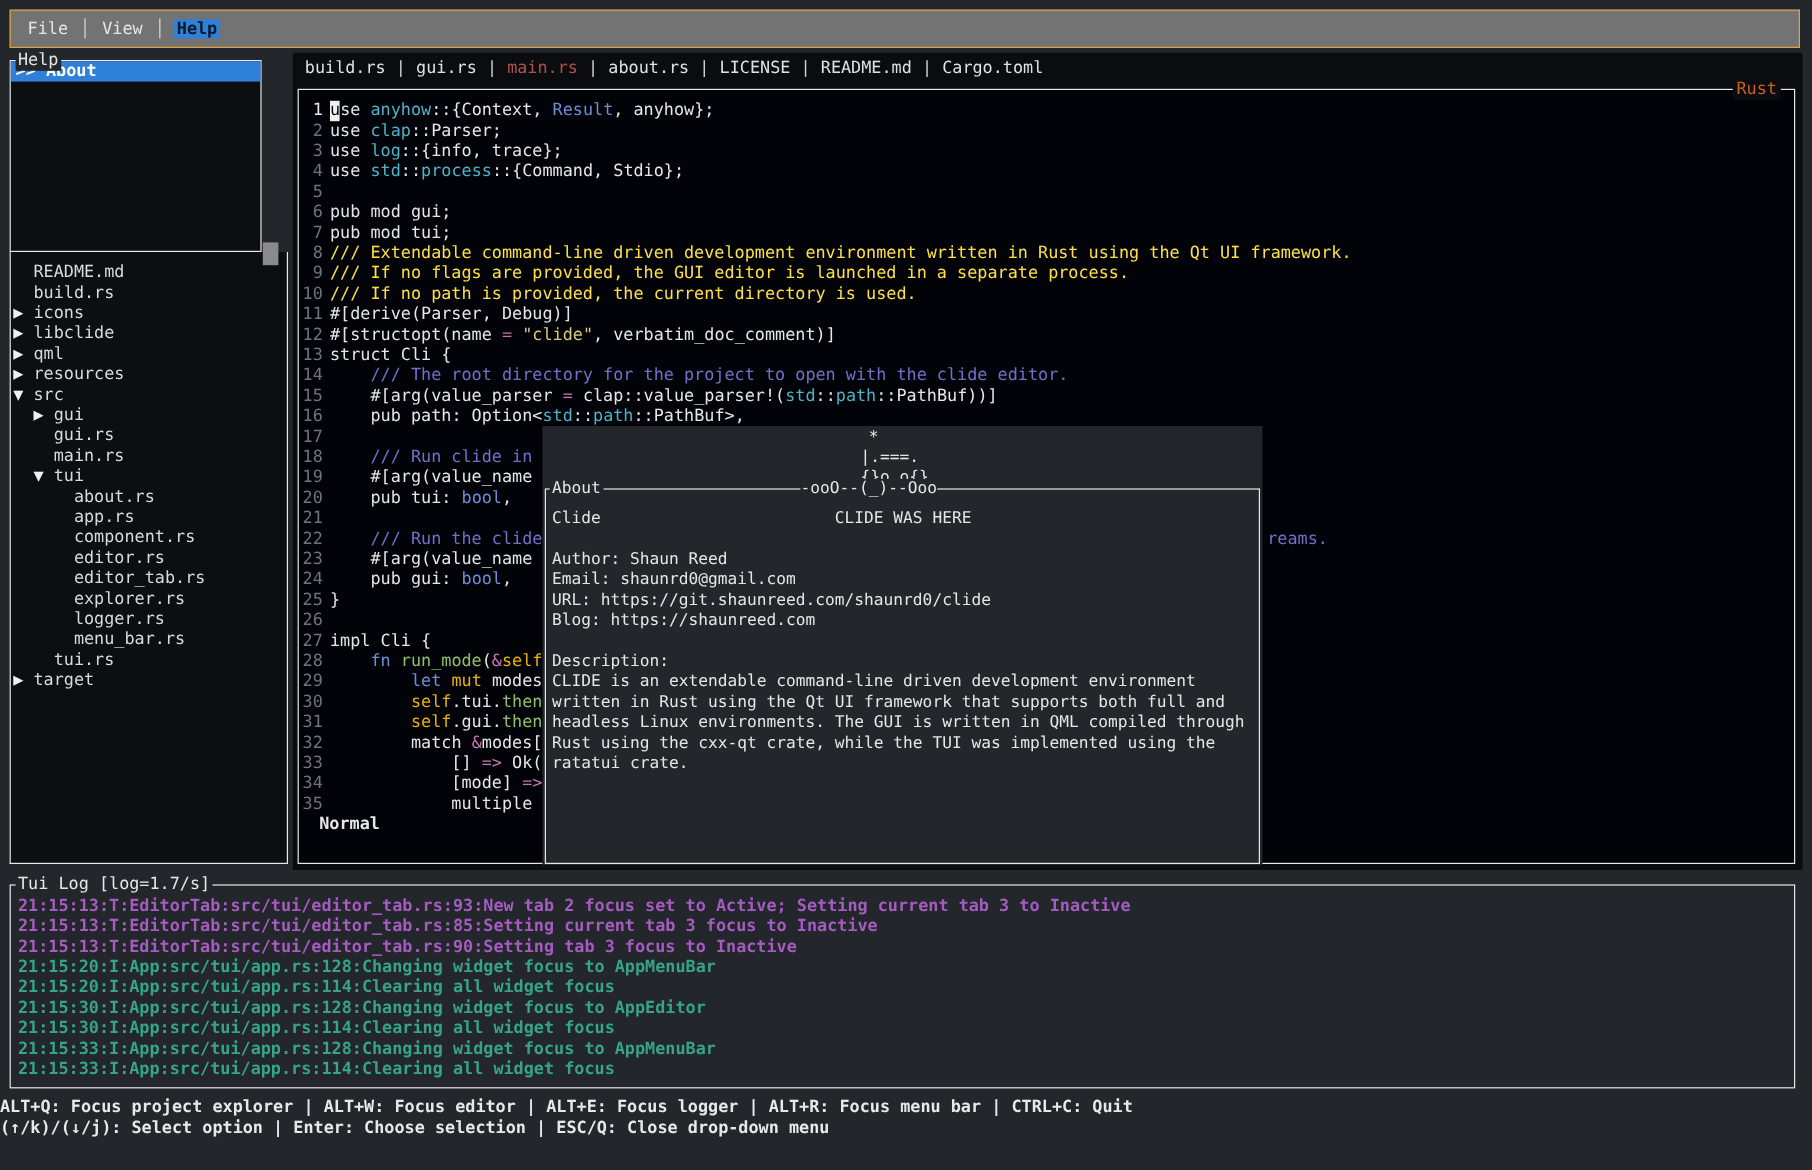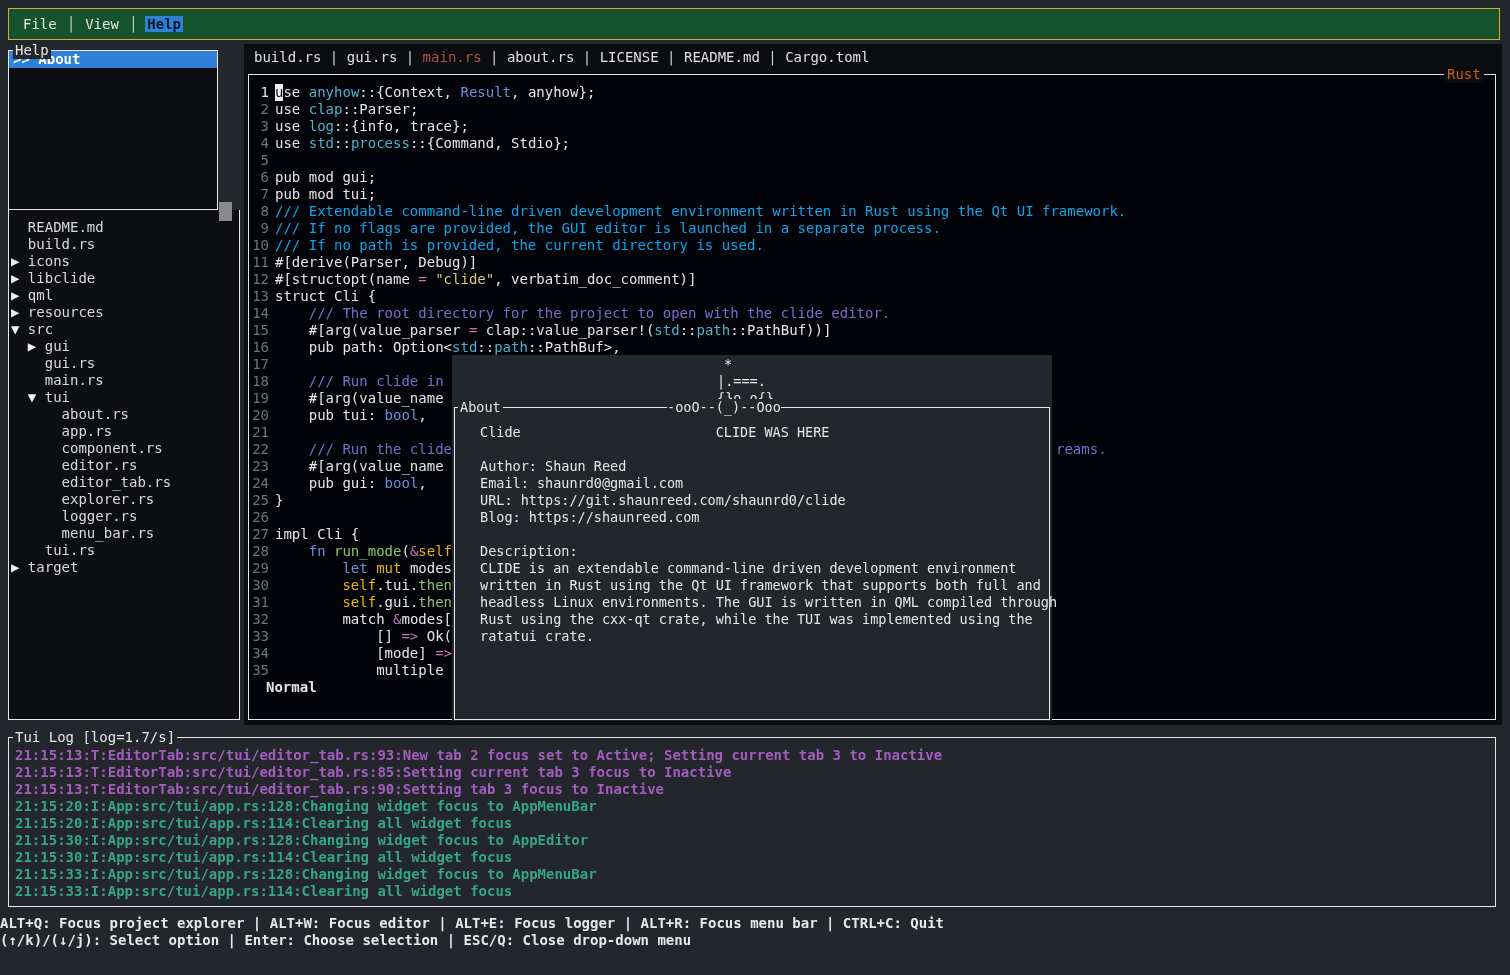--- a/index.html
+++ b/index.html
@@ -9,21 +9,21 @@
     font-family:"DejaVu Sans Mono", monospace;
     font-size:14px;
     color:#e6e6e6;
     position:relative;
     overflow:hidden;
   }
   .abs { position:absolute; }
 
   
   #menu-bar { left:8px; top:8px; width:1492px; height:32px;
-    border:1px solid #dda33f; background:#14532d;
+    border:1px solid #dda33f; background:#737373;
     display:flex; align-items:center; padding-left:12px; gap:8px; }
   .menu-item { color:#e6e6e6; padding:0 2px; }
   .menu-item.selected { background:#2e80d8; color:#0c1828; font-weight:bold; }
   .menu-sep { color:#cfcfcf; }
 
   
   #help-panel { left:8px; top:50px; width:210px; height:160px;
     border:1px solid #e8e8e8; background:#0c0e12; z-index:5; }
   .panel-title { position:absolute; top:-9px; left:4px; background:#23262b;
     padding:0 2px; color:#e6e6e6; line-height:17px; }
@@ -47,38 +47,38 @@
   .tab-sep { color:#d0d0d0; }
   #editor-box { left:248px; top:74px; width:1248px; height:646px;
     border:1px solid #e8e8e8; background:#020308; }
   #rust-badge { left:1444px; top:66px; background:#0a0c10; padding:0 3px;
     color:#cc6120; line-height:17px; z-index:2; }
   #code { position:absolute; left:0; top:0; right:0; bottom:0; padding-top:9px; overflow:hidden; }
   .code-line { display:flex; height:17px; line-height:17px; white-space:pre; }
   .ln { width:20px; text-align:right; color:#6f737b; margin-right:6px; flex:none; }
   .code-line.current .ln { color:#e6e6e6; }
   .c-txt{color:#e6e6e6} .c-kw{color:#e5e5e5} .c-op{color:#c774b8}
-  .c-typ{color:#6d8fd8} .c-mod{color:#4db3c7} .c-doca{color:#0ea5e9}
+  .c-typ{color:#6d8fd8} .c-mod{color:#4db3c7} .c-doca{color:#fde047}
   .c-docb{color:#7a6cc9} .c-str{color:#dcc97e} .c-fn{color:#8fc16a}
   .c-slf{color:#eab308} .c-cur{background:#f0f0f0;color:#0a0a0a}
   #line22-tail { position:absolute; left:807px; top:366px; color:#7a6cc9; line-height:17px; }
   #editor-mode { position:absolute; left:17px; top:604px; font-weight:bold; color:#e6e6e6; line-height:17px; }
 
   
   #about-popup { left:452px; top:355px; width:600px; height:366px;
     background:#23272b; z-index:10; font-size:13.5px; }
   .art-line { position:absolute; line-height:17px; color:#e6e6e6; white-space:pre; }
   #about-box { position:absolute; left:2px; top:52px; right:2px; bottom:1px;
     border:1px solid #e8e8e8; }
   #about-title { position:absolute; left:6px; top:44px; background:#23272b;
     padding:0 2px; line-height:17px; color:#e6e6e6; }
   #about-hands { position:absolute; left:215px; top:44px; background:#23272b;
     line-height:17px; color:#e6e6e6; white-space:pre; }
   #about-content { position:absolute; left:8px; top:69px; }
-  .about-line { height:17px; line-height:17px; white-space:pre; color:#e6e6e6;margin-left:20px; }
+  .about-line { height:17px; line-height:17px; white-space:pre; color:#e6e6e6; }
 
   
   #log-panel { left:8px; top:737px; width:1488px; height:170px;
     border:1px solid #e8e8e8; }
   #log-lines { padding:9px 0 0 6px;font-weight:bold; }
   .log-line { height:17px; line-height:17px; white-space:pre; }
   .log-trace { color:#a55cc0; }
   .log-info  { color:#35a488; }
 
   

